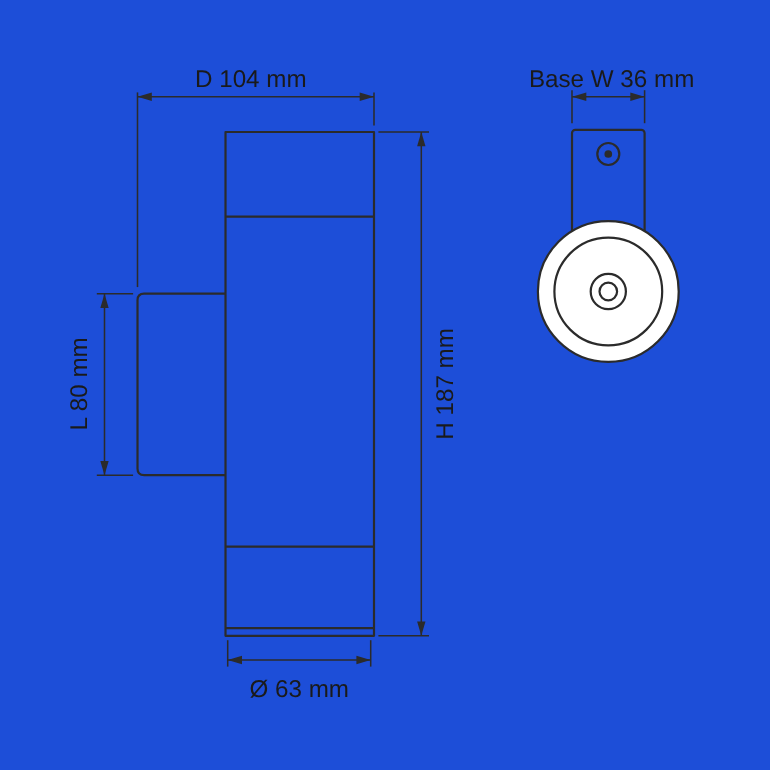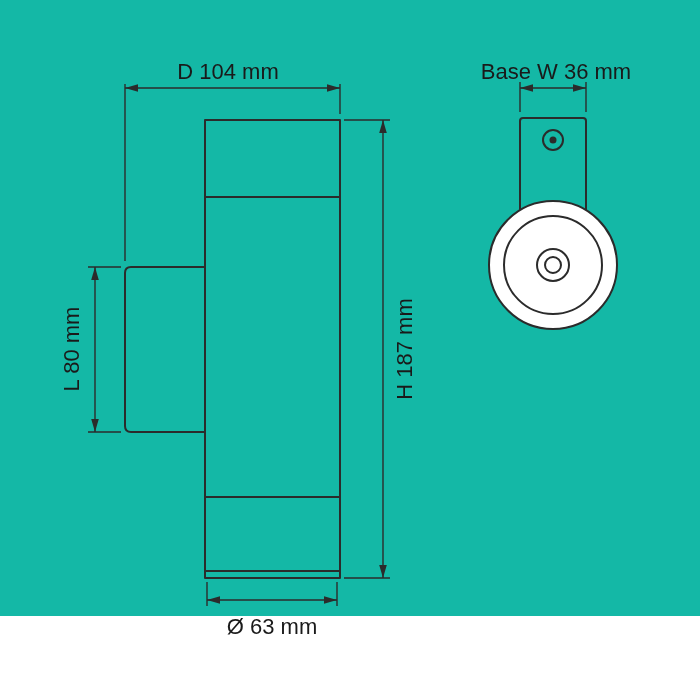--- a/index.html
+++ b/index.html
@@ -7,22 +7,22 @@
     padding: 0;
     background: #ffffff;
     width: 700px;
     height: 700px;
     overflow: hidden;
     font-family: "Liberation Sans", sans-serif;
   }
   .stage {
     position: relative;
     width: 700px;
-    height: 616px;
-    background: #14b8a6;
+    height: 700px;
+    background: #1d4ed8;
   }
   svg { display: block; }
   .obj {
     fill: none;
     stroke: #2b2b2b;
     stroke-width: 2;
     stroke-linecap: butt;
     stroke-linejoin: round;
   }
   .obj-fill {

